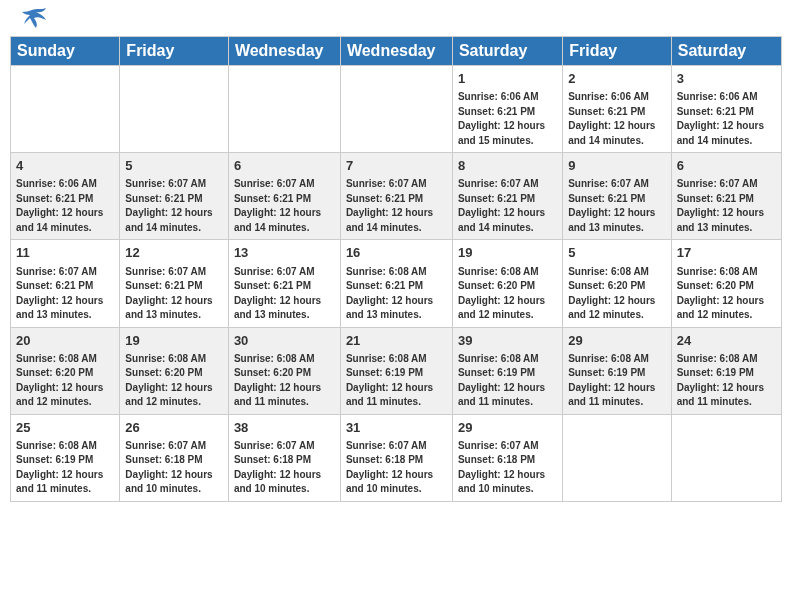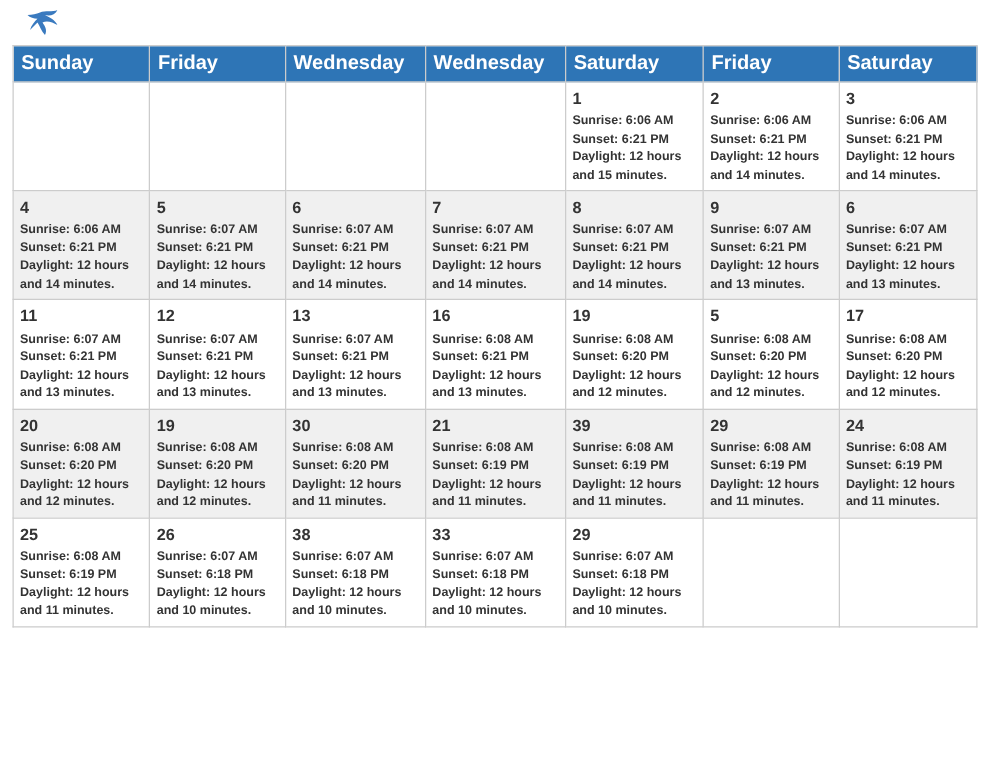--- a/index.html
+++ b/index.html
@@ -242,21 +242,21 @@
         </td>
         <td>
           <span class="day-num">26</span>
           <div class="day-info">Sunrise: 6:07 AM<br>Sunset: 6:18 PM<br>Daylight: 12 hours<br>and 10 minutes.</div>
         </td>
         <td>
           <span class="day-num">38</span>
           <div class="day-info">Sunrise: 6:07 AM<br>Sunset: 6:18 PM<br>Daylight: 12 hours<br>and 10 minutes.</div>
         </td>
         <td>
-          <span class="day-num">33</span>
+          <span class="day-num">31</span>
           <div class="day-info">Sunrise: 6:07 AM<br>Sunset: 6:18 PM<br>Daylight: 12 hours<br>and 10 minutes.</div>
         </td>
         <td>
           <span class="day-num">29</span>
           <div class="day-info">Sunrise: 6:07 AM<br>Sunset: 6:18 PM<br>Daylight: 12 hours<br>and 10 minutes.</div>
         </td>
         <td class="empty"></td>
         <td class="empty"></td>
       </tr>
     </tbody>

